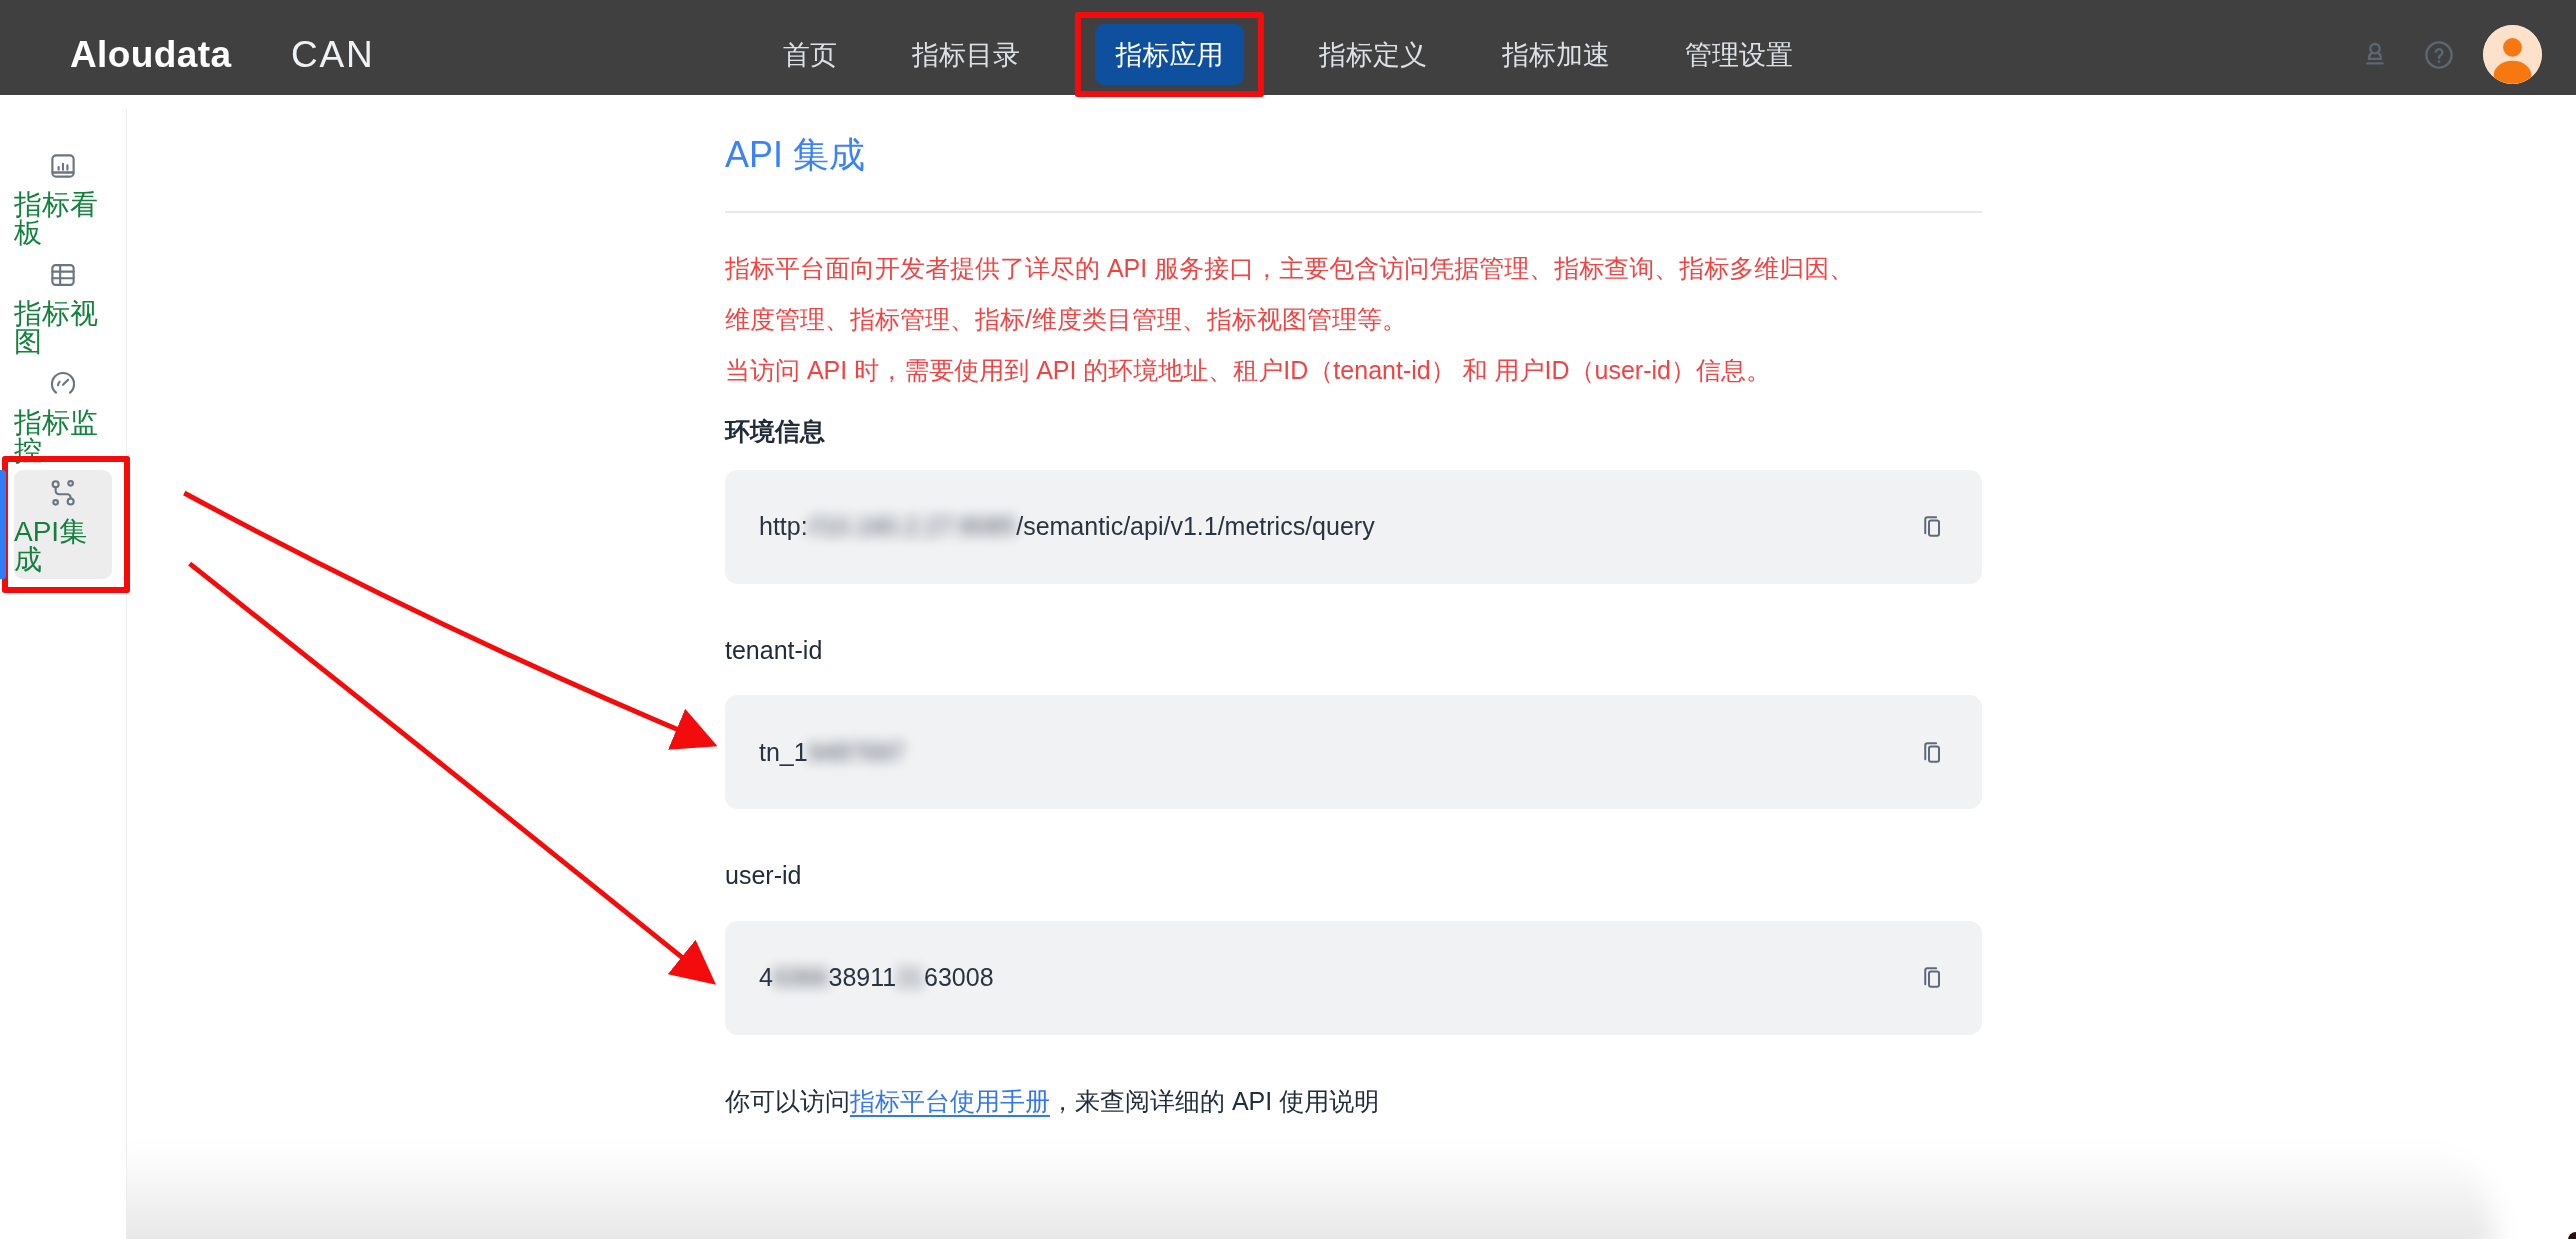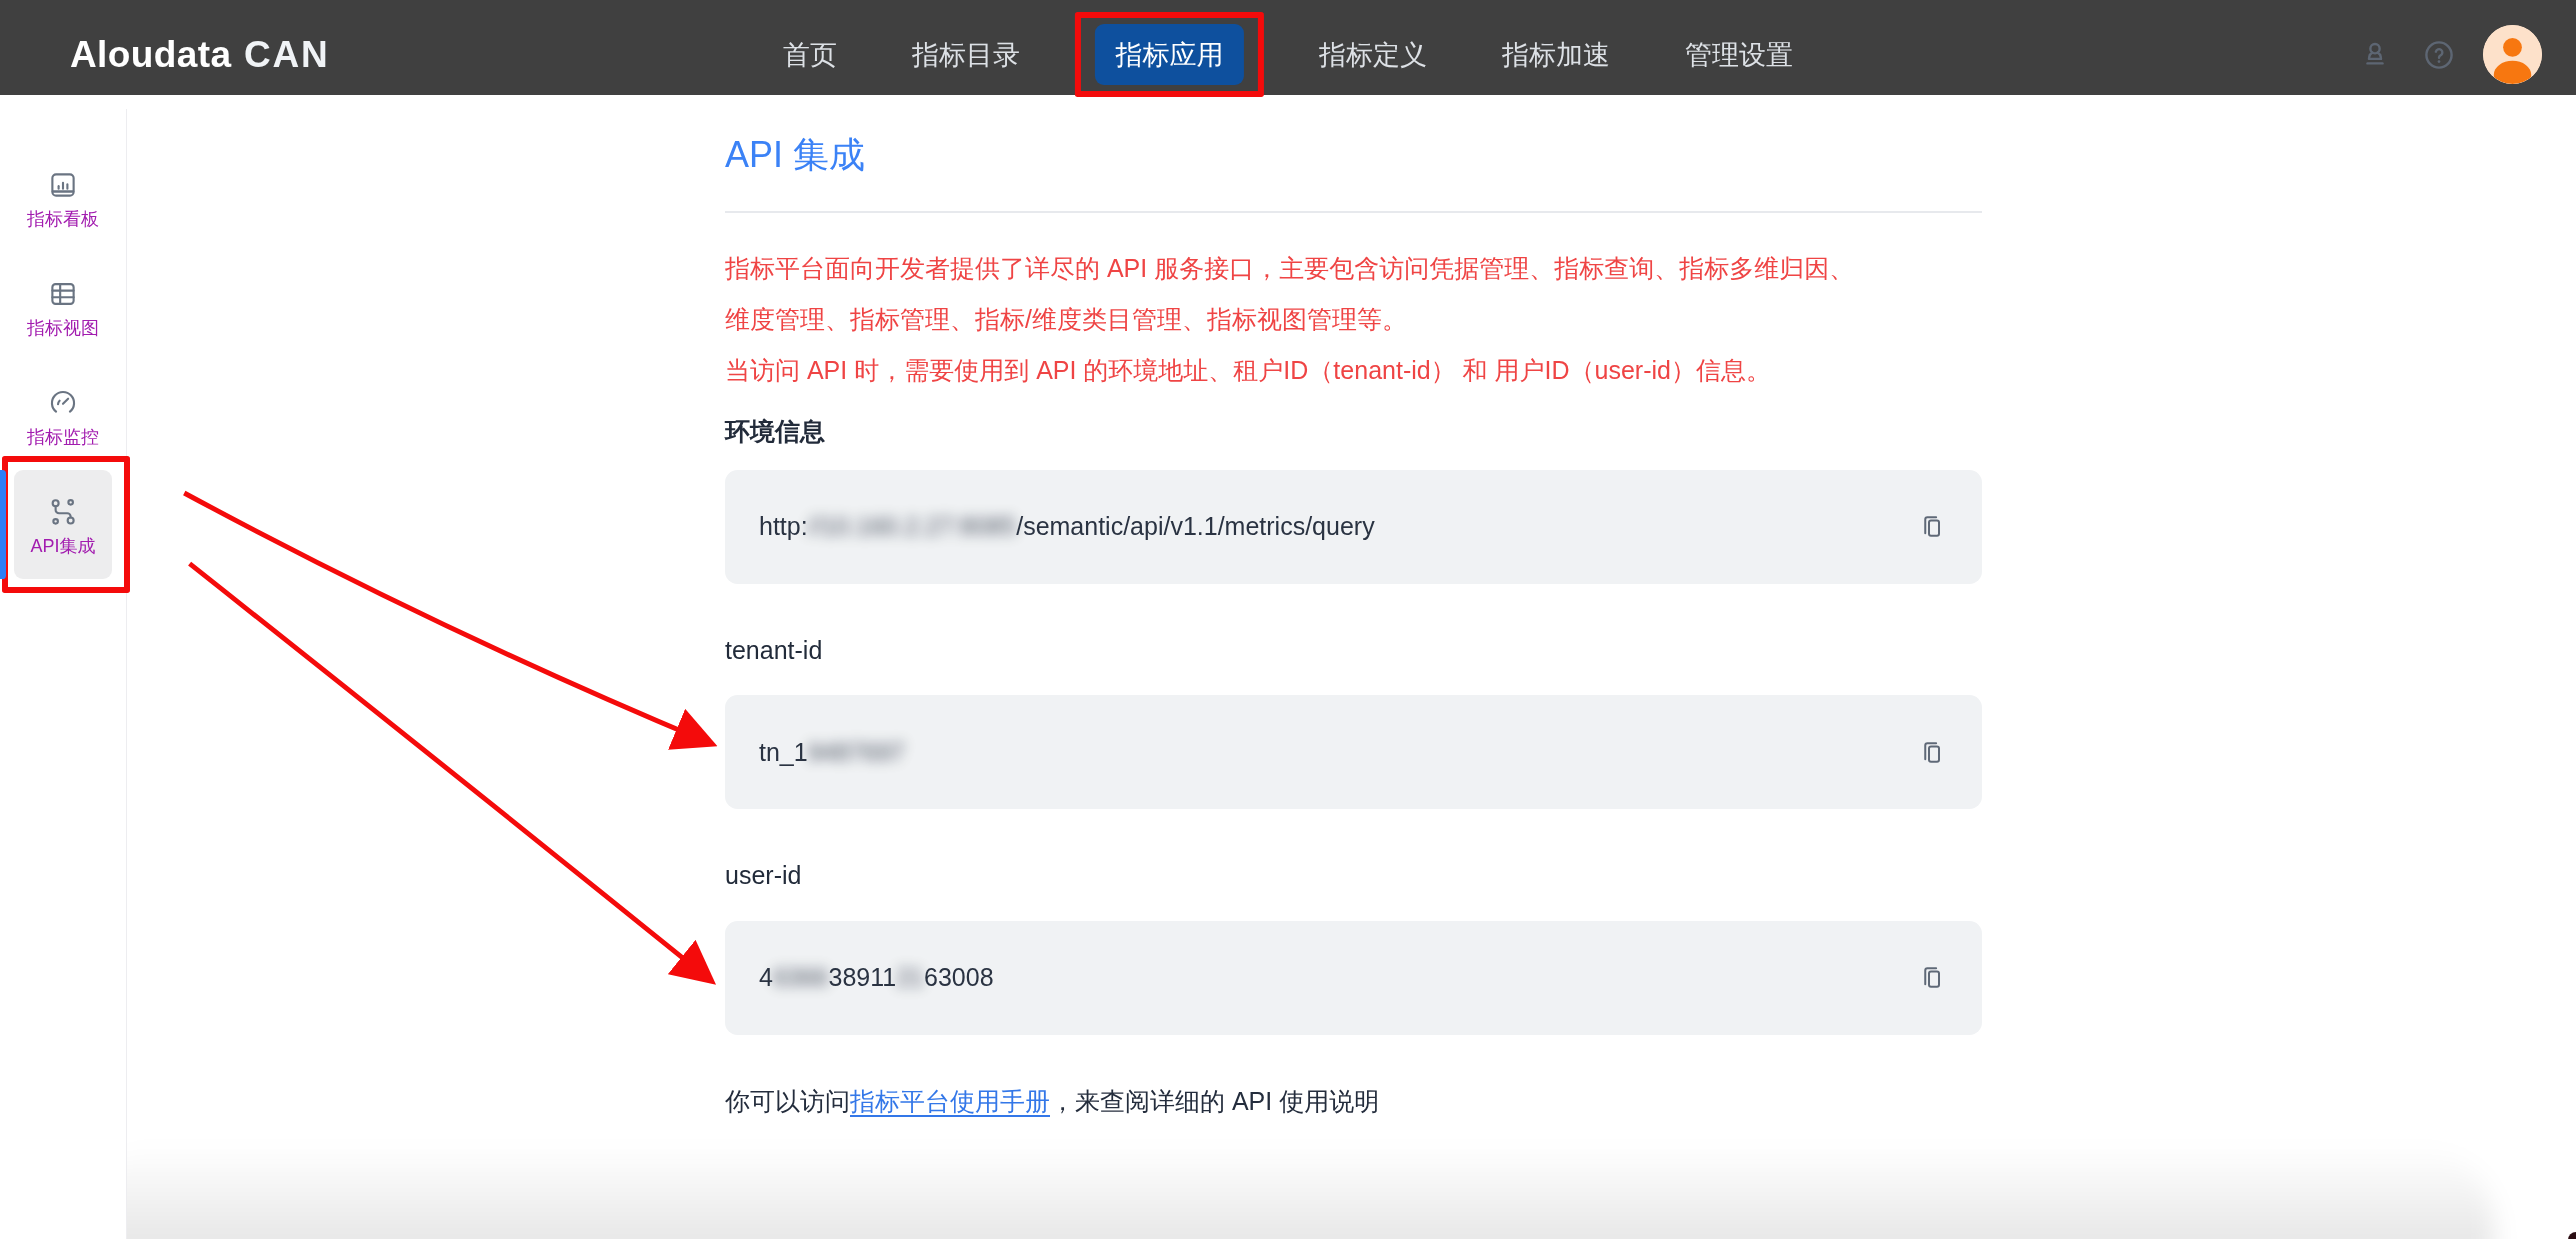--- a/index.html
+++ b/index.html
@@ -17,21 +17,21 @@
     position: absolute; top: 0; left: 0; right: 0; height: 95px;
     background: #404040;
     z-index: 10;
   }
   .logo {
     position: absolute; left: 70px; top: 0; height: 109px;
     display: flex; align-items: center; gap: 12.5px;
     font-size: 37px; line-height: 1;
   }
   .logo-primary { font-weight: 800; color: #ffffff; letter-spacing: 0.4px; }
-  .logo-secondary { font-weight: 700; color: #f0f3f6; letter-spacing: 1.8px; }
+  .logo-secondary { font-weight: 400; color: #f0f3f6; letter-spacing: 1.8px; margin-left: 47px; }
 
   .nav {
     position: absolute; left: 50%; top: 0; height: 109px;
     transform: translateX(-50%);
     display: flex; align-items: center; gap: 75px;
     font-size: 27px; color: #dde1e6; white-space: nowrap;
   }
   .nav-item { cursor: pointer; }
   .nav-item.active {
     position: relative;
@@ -67,21 +67,21 @@
     background: #ffffff; border-right: 1.8px solid #ededf0;
     padding-top: 34px; z-index: 5;
   }
   .side-item {
     position: relative;
     width: 98px; height: 109px; margin: 0 auto;
     display: flex; flex-direction: column; align-items: center; justify-content: center;
     gap: 8px; cursor: pointer; border-radius: 9px;
   }
   .side-item svg { width: 34px; height: 34px; color: #6a7482; }
-  .side-label { font-size: 18px; color: #a21caf; line-height: 1; }
+  .side-label { font-size: 28px; color: #15803d; line-height: 1; }
   .side-item.active { background: #ededee; }
   .side-item.active::after {
     content: ""; position: absolute;
     inset: -14.3px -18px -14.3px -11.6px;
     border: 6.3px solid #f40b0b; border-radius: 2.7px;
     pointer-events: none;
   }
   .side-indicator {
     position: absolute; left: 0; top: 361px; width: 6.3px; height: 109px;
     background: #2d7ef7; border-radius: 0 3.6px 3.6px 0;

